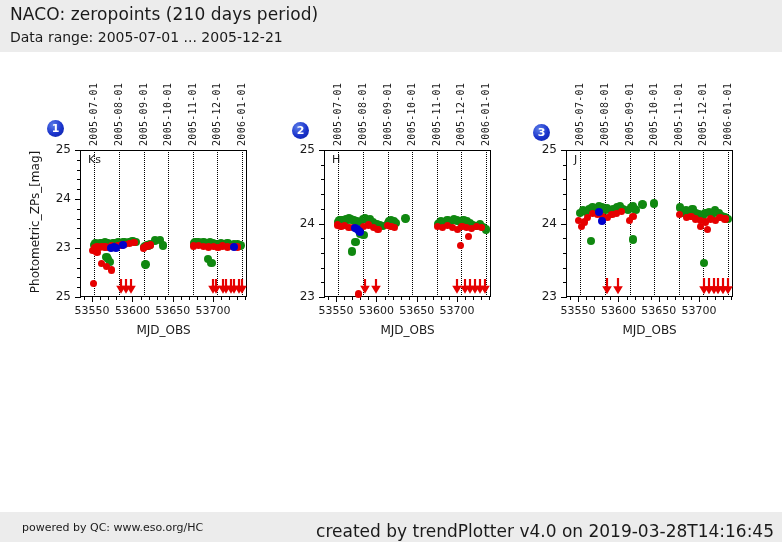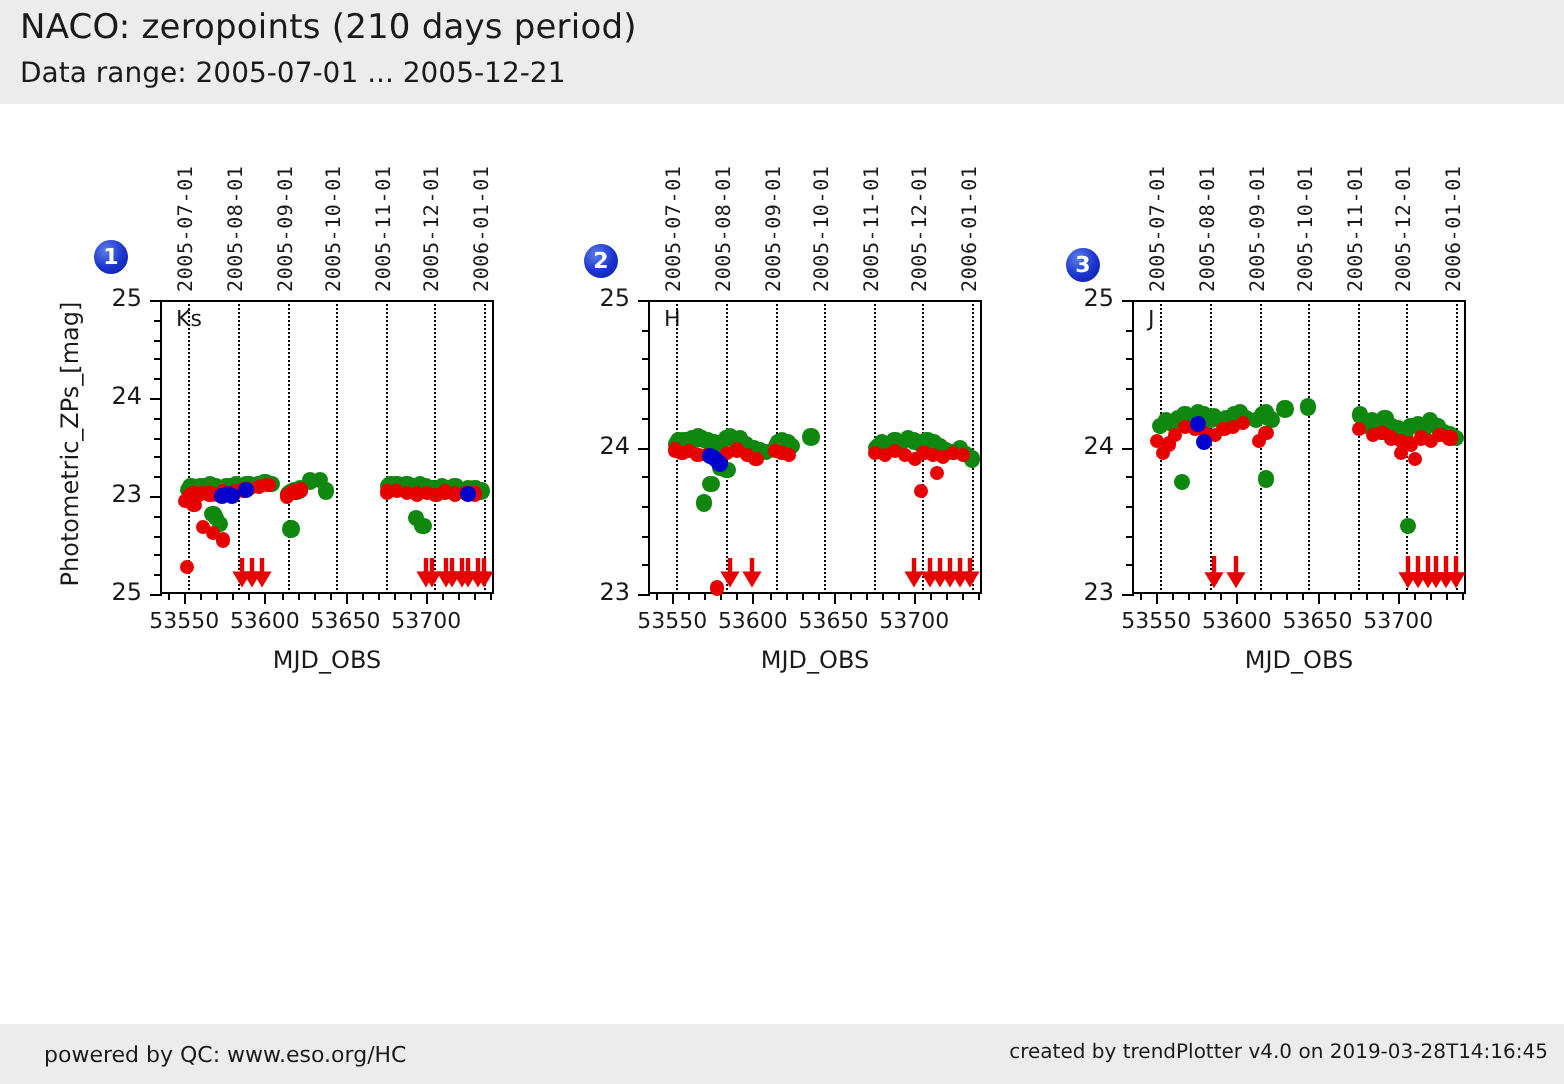--- a/index.html
+++ b/index.html
@@ -44,21 +44,21 @@
   #footer-left {
     position: absolute;
     left: 10px; top: 521px;
     font-size: 11px;
     color: #1a1a1a;
     margin-left: 12px;
   }
   #footer-right {
     position: absolute;
     right: 8px; top: 521px;
-    font-size: 10px;
+    font-size: 17px;
     color: #1a1a1a;
   }
 
   .panel {
     position: absolute;
     top: 0;
     width: 260px;
     height: 340px;
   }
   .badge {

